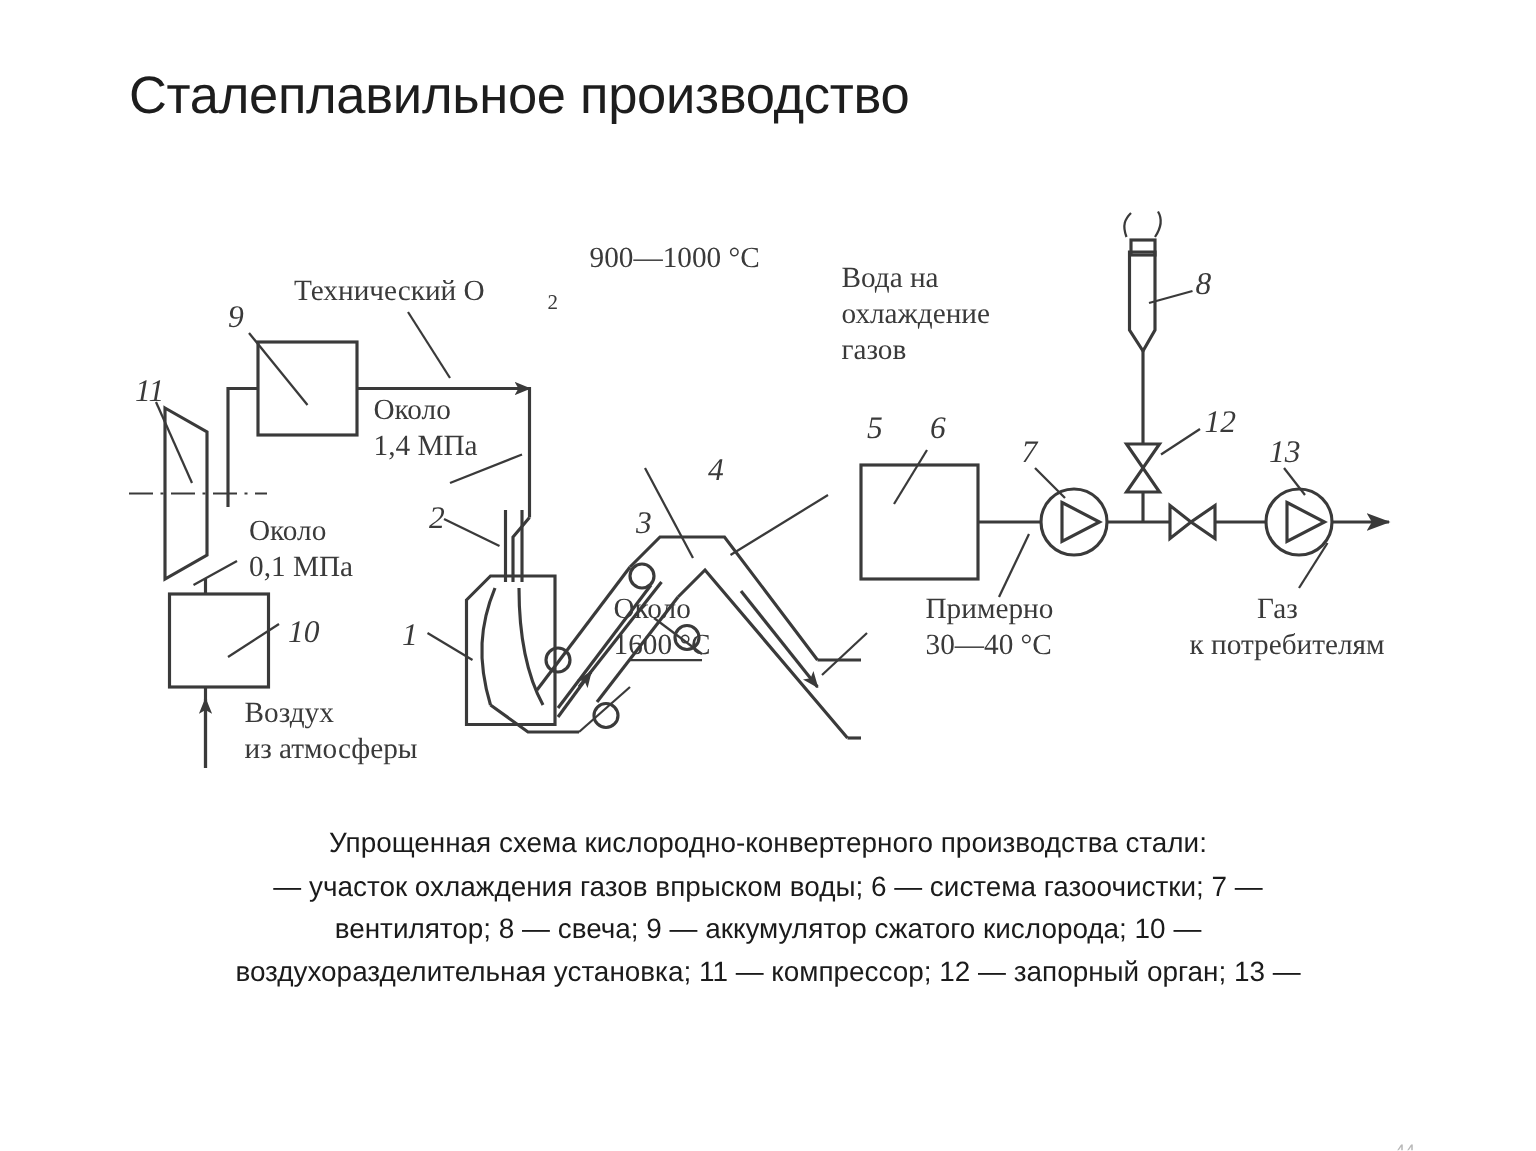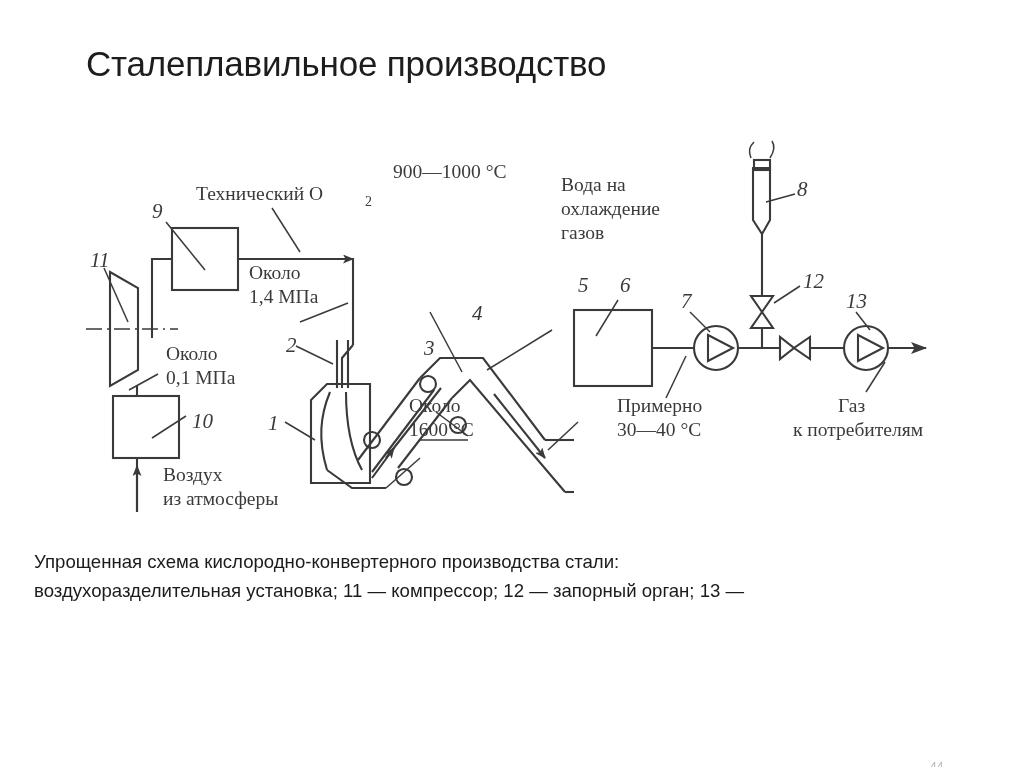--- a/index.html
+++ b/index.html
@@ -51,21 +51,21 @@
   .dg-sub {
     font-family: "Liberation Serif", serif;
     font-size: 14px;
     fill: #3a3a3a;
   }
   #caption {
     position: absolute;
     left: 34px;
     top: 548px;
     width: 956px;
-    text-align: left;
+    text-align: center;
     font-family: "Liberation Sans", sans-serif;
     font-size: 18.6px;
     line-height: 28.5px;
     color: #1b1b1b;
   }
   #caption .cap-line {
     display: block;
   }
   #page-number {
     position: absolute;
@@ -257,18 +257,20 @@
       <text class="dg-num" x="681" y="168">7</text>
       <text class="dg-num" x="797" y="56">8</text>
       <text class="dg-num" x="803" y="148">12</text>
       <text class="dg-num" x="846" y="168">13</text>
 
     </svg>
   </div>
 
   <div id="caption">
     <span class="cap-line">Упрощенная схема кислородно-конвертерного производства стали:</span>
+    <span class="cap-line">— участок охлаждения газов впрыском воды; 6 — система газоочистки; 7 —</span>
+    <span class="cap-line">вентилятор; 8 — свеча; 9 — аккумулятор сжатого кислорода; 10 —</span>
     <span class="cap-line">воздухоразделительная установка;  11  — компрессор; 12 — запорный орган; 13  —</span>
   </div>
 
   <div id="page-number">44</div>
 
 </div>
 
 </body></html>

